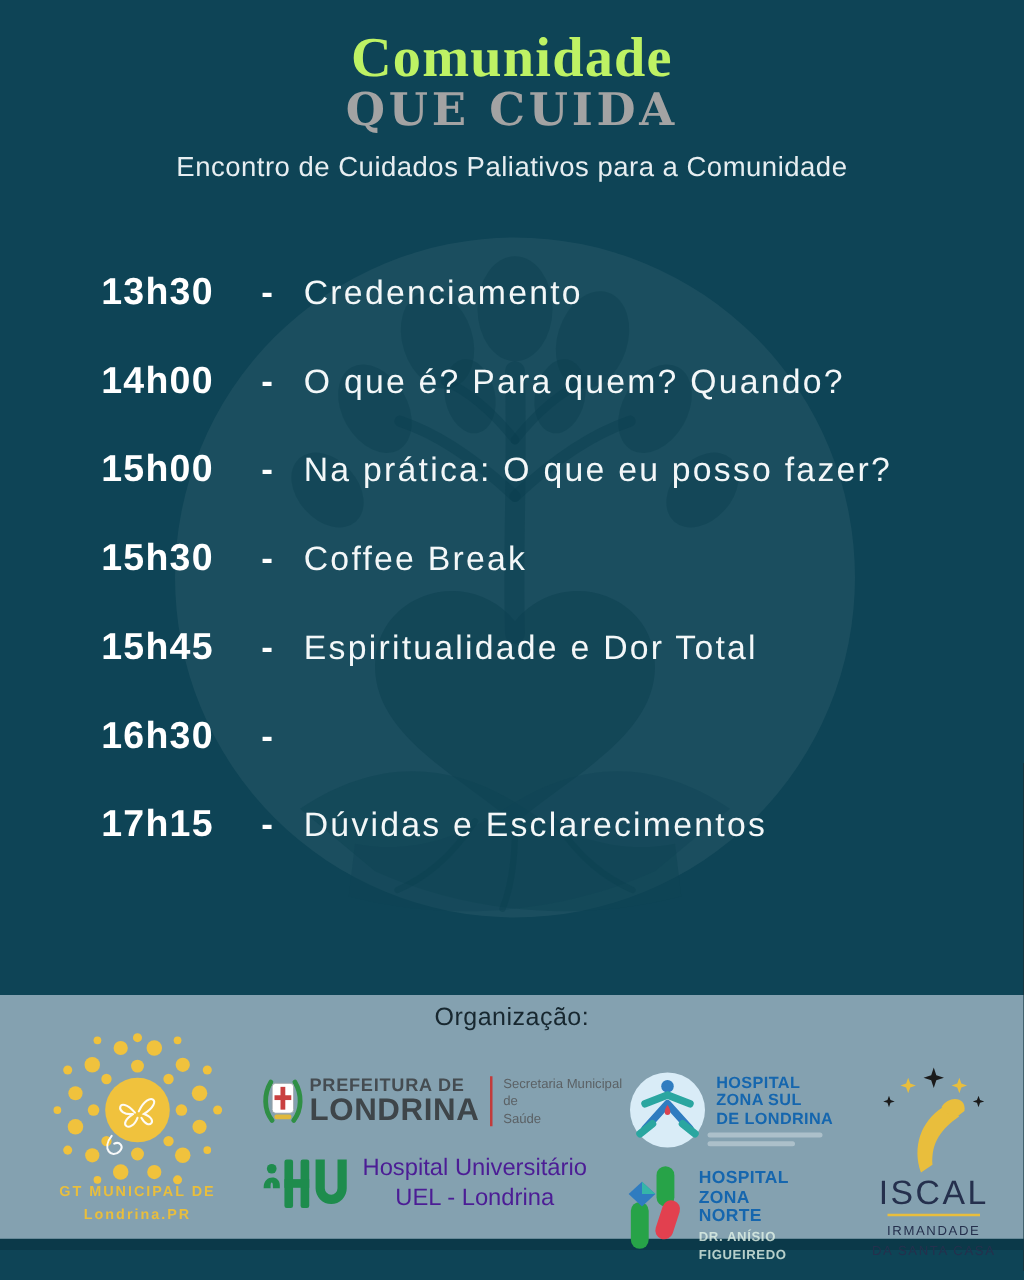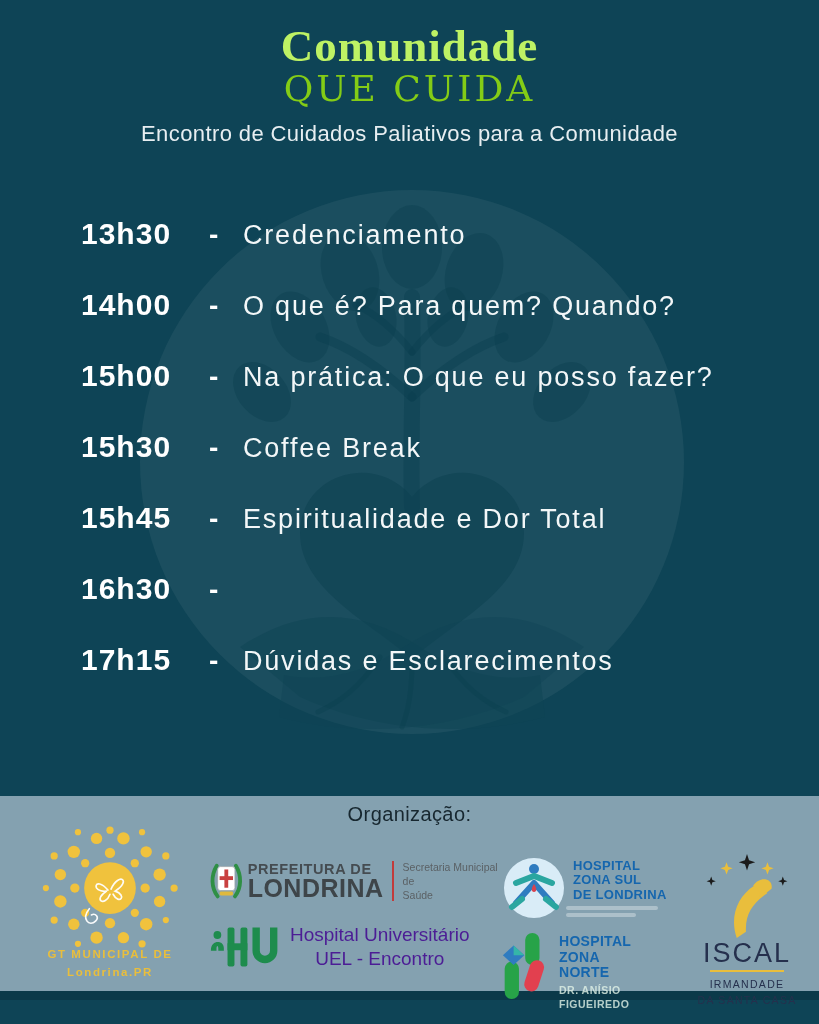--- a/index.html
+++ b/index.html
@@ -12,22 +12,22 @@
     font-family:"Liberation Sans",sans-serif;
     -webkit-font-smoothing:antialiased;
   }
   
   .header{position:relative;height:177px;text-align:center;padding-top:24px;box-sizing:border-box;z-index:2;}
   .title-1{
     font-family:Liberation Serif, serif;font-weight:bold;
     font-size:45px;line-height:1.0;color:#bef264;letter-spacing:1px;
   }
   .title-2{
-    font-family:"DejaVu Serif",serif;font-weight:normal;
-    font-size:36px;line-height:1.05;color:#84cc16;letter-spacing:3px;margin-top:1px;
+    font-family:"DejaVu Serif",serif;font-weight:bold;
+    font-size:36px;line-height:1.05;color:#a3a3a3;letter-spacing:3px;margin-top:1px;
   }
   .subtitle{
     font-size:22px;font-weight:400;color:#E7EEF1;margin-top:13px;letter-spacing:0.4px;
   }
   
   .banner{
     height:48px;background:#4D7386;display:flex;align-items:center;justify-content:center;
     position:relative;z-index:2;
   }
   .banner span{font-size:32px;font-weight:300;letter-spacing:3.5px;color:#FFFFFF;}
@@ -245,21 +245,21 @@
               <circle cx="8" cy="11" r="4.2"></circle>
               <path d="M1,27 C1,16 15,16 15,25 L15,28 L9,28 L9,26 C9,22 7,22 7,26 L7,28 L1,28 Z"></path>
               <rect x="19" y="3" width="7.5" height="42" rx="2"></rect>
               <rect x="33" y="3" width="7.5" height="42" rx="2"></rect>
               <rect x="19" y="20" width="21.5" height="7.5"></rect>
               <path d="M46,3 h8 v25 a5.5,5.5 0 0 0 11,0 v-25 h8 v25 a13.5,13.5 0 0 1 -27,0 Z"></path>
             </g>
           </svg>
           <div class="hu-text">
             <div>Hospital Universitário</div>
-            <div>UEL - Encontro</div>
+            <div>UEL - Londrina</div>
           </div>
         </div>
       </div>
 
       <div class="col col-hosp">
         <div class="hosp-row">
           <svg width="64" height="64" viewBox="0 0 64 64" xmlns="http://www.w3.org/2000/svg">
             <circle cx="32" cy="32" r="30" fill="#D9ECF7"></circle>
             <circle cx="32" cy="13" r="5" fill="#2F7CC0"></circle>
             <path d="M14,27 L32,20 L50,27" stroke="#2AA6A0" stroke-width="6" fill="none" stroke-linecap="round"></path>

